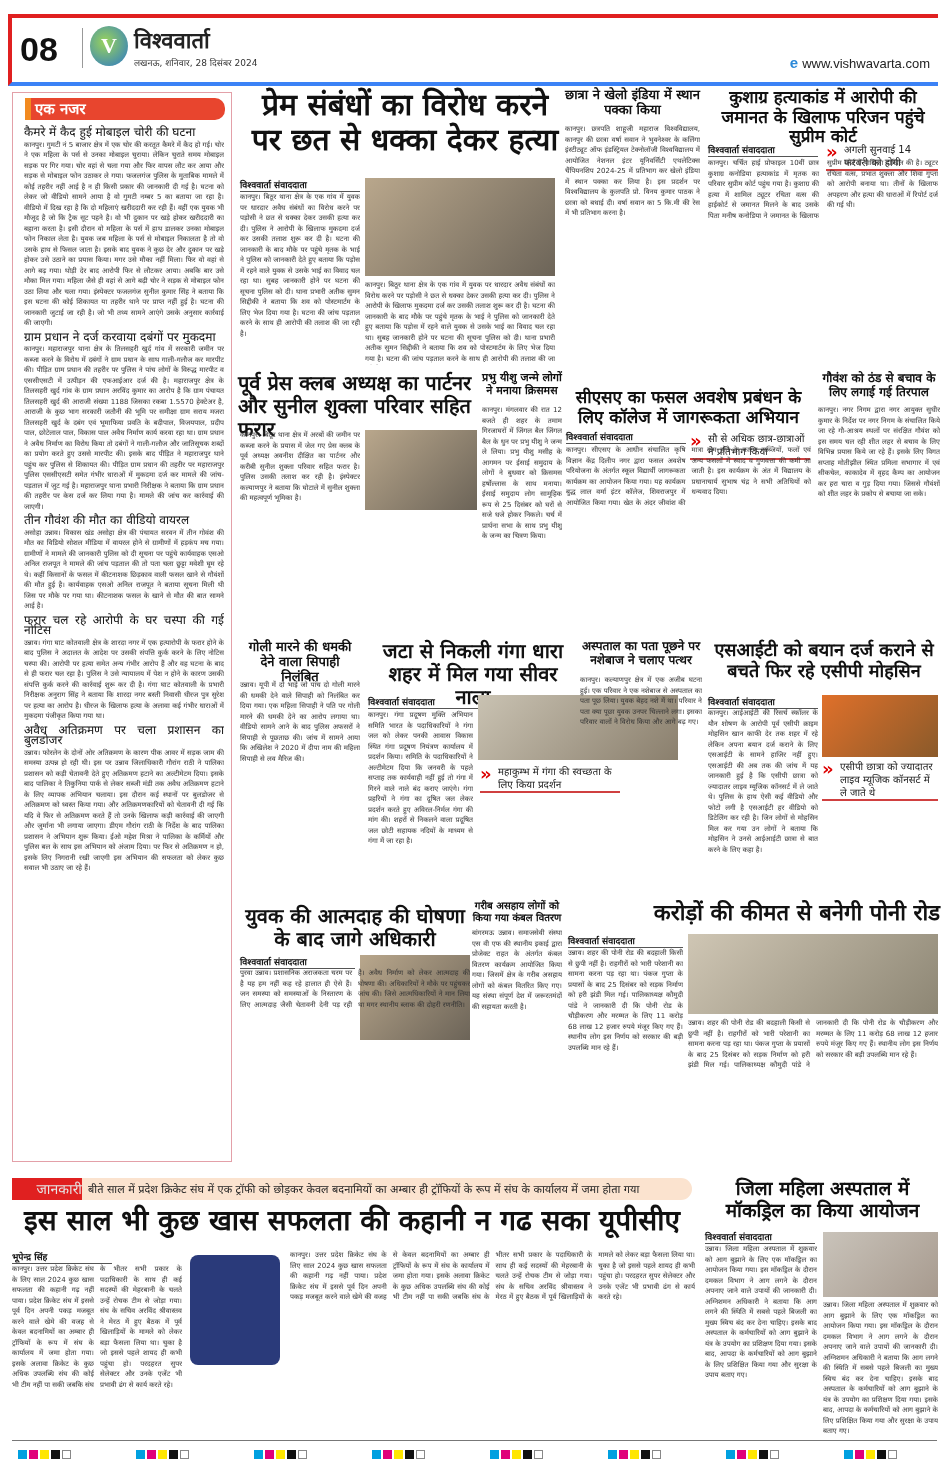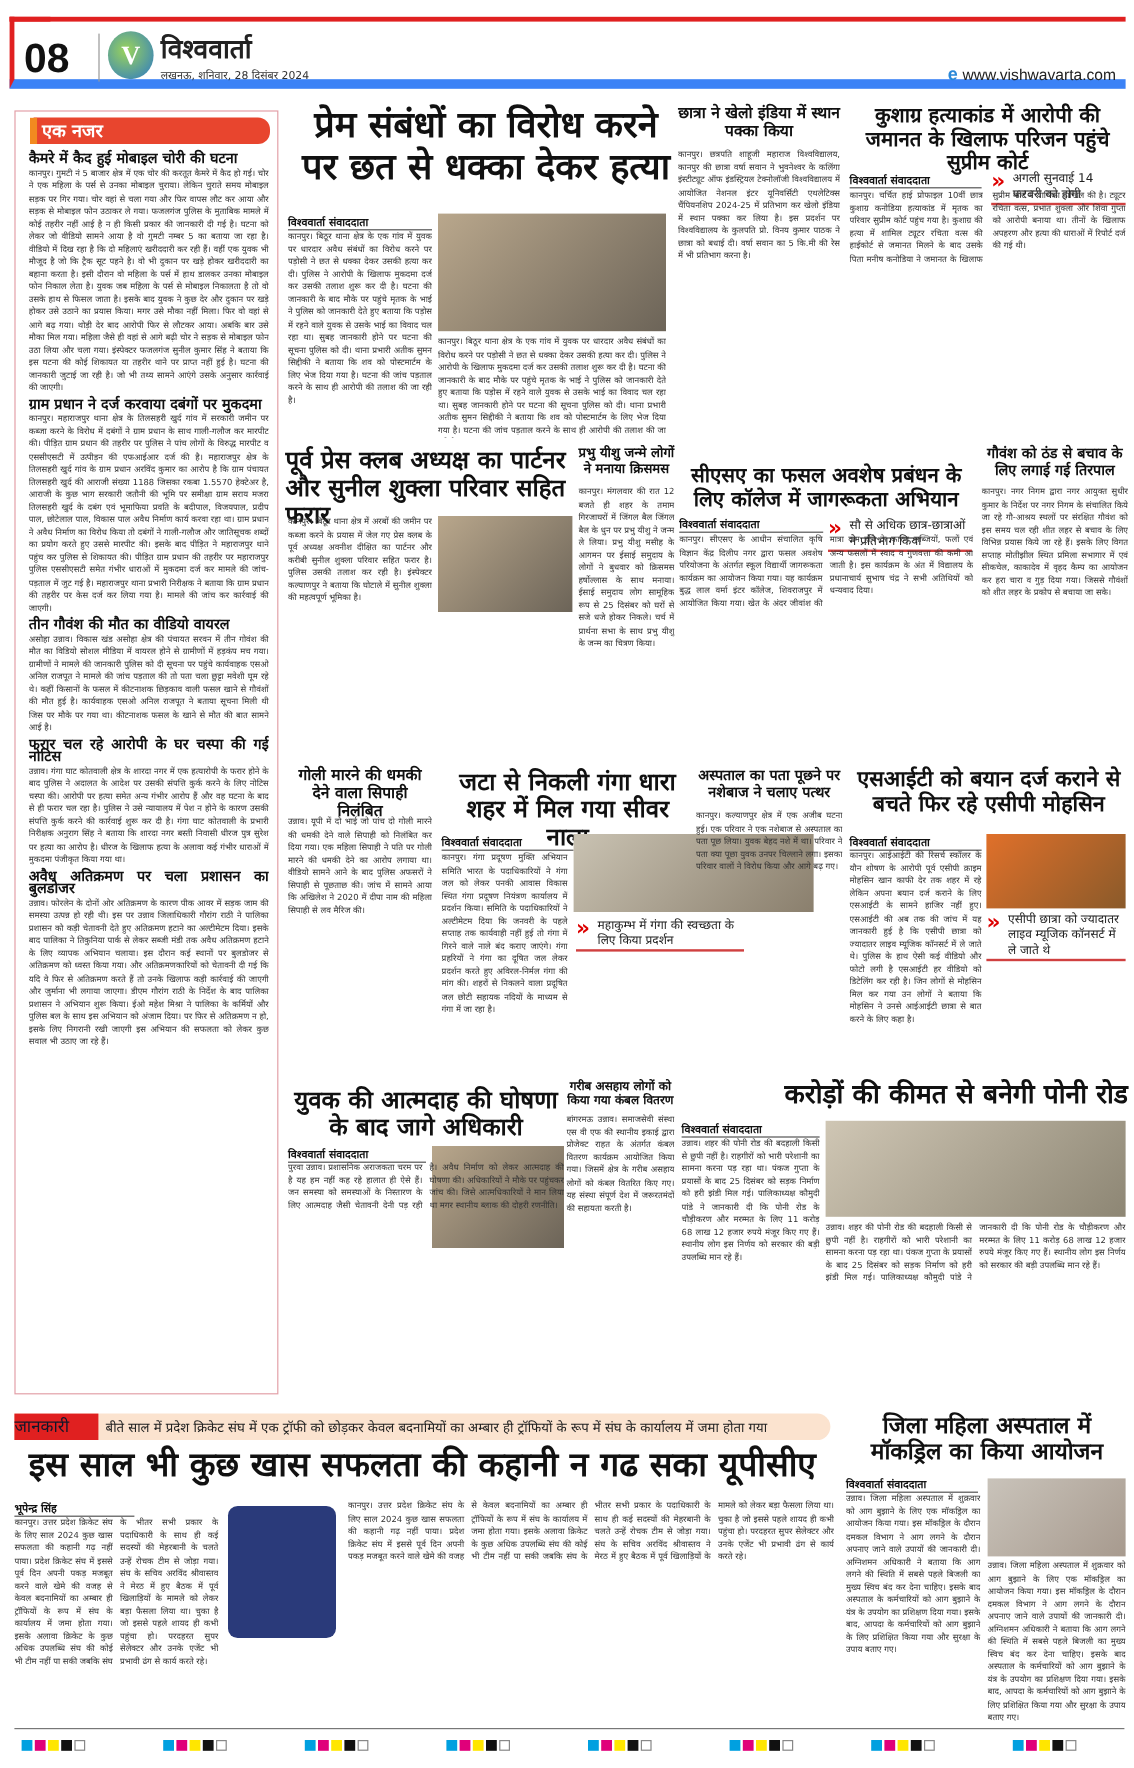--- a/index.html
+++ b/index.html
@@ -1,37 +1,37 @@
 <!DOCTYPE html>
 <html><head>
 <meta charset="utf-8">
 <style>
 *{box-sizing:border-box;margin:0;padding:0}
 body{width:945px;height:1473px;background:#fff;font-family:"DejaVu Sans",sans-serif;color:#222;position:relative;overflow:hidden}
-.mast{position:absolute;left:8px;top:14px;width:930px;height:60px;border-top:4px solid #e02020;border-left:4px solid #e02020;border-bottom:8px solid #3b82f6}
+.mast{position:absolute;left:8px;top:14px;width:930px;height:72px;border-top:4px solid #e02020;border-left:4px solid #e02020;border-bottom:4px solid #3b82f6}
 .mast .redtab{position:absolute;left:-4px;top:-4px;width:34px;height:4px;background:#e02020}
 .pgno{position:absolute;left:8px;top:12px;font-family:"Liberation Sans",sans-serif;font-size:34px;font-weight:bold;color:#111}
 .sep{position:absolute;left:70px;top:10px;width:1px;height:40px;background:#999}
 .logo{position:absolute;left:78px;top:8px;width:38px;height:40px;border-radius:50%;background:radial-gradient(circle at 40% 40%,#9bd45a,#2a77c8);color:#fff;font-weight:bold;font-size:22px;text-align:center;line-height:40px;font-family:"Liberation Serif",serif}
 .brand{position:absolute;left:122px;top:6px;font-size:22px;font-weight:bold;color:#222}
 .dateline{position:absolute;left:122px;top:38px;font-size:9px;color:#333}
 .section{position:absolute;left:385px;top:10px;font-size:28px;color:#222}
 .site{position:absolute;right:8px;top:36px;font-family:"Liberation Sans",sans-serif;font-size:13px;color:#222}
 .site .e{color:#2a88d8;font-weight:bold;font-size:15px;margin-right:4px}
 .box{position:absolute;border:1px solid #e3a0a8}
 .col{position:absolute;font-size:7px;line-height:10.5px;color:#333;text-align:justify;overflow:hidden}
 .hl{position:absolute;font-weight:bold;color:#111;text-align:center;line-height:1.15}
 .sub{position:absolute;font-size:9px;font-weight:bold;color:#111;border-bottom:1px solid #555}
 .pic{position:absolute;background:linear-gradient(135deg,#b9a78c,#6c6458);}
 .pull{position:absolute;font-size:12px;color:#222;border-bottom:2px solid #d04040;padding-left:18px;line-height:1.3}
 .pull:before{content:"»";position:absolute;left:0;top:-3px;color:#d00;font-size:18px;font-weight:bold}
 .eknazar{position:absolute;left:25px;top:98px;width:200px;height:22px;background:#e8452e;color:#fff;font-size:15px;font-weight:bold;padding-left:4px;border-radius:0 10px 10px 0;border-left:6px solid #f28a20}
-.kh{font-weight:bold;font-size:12px;color:#111;margin:3px 0 2px}
+.kh{font-weight:normal;font-size:12px;color:#111;margin:3px 0 2px}
 .janbar{position:absolute;left:12px;top:1178px;width:680px;height:22px;background:#fbe3cf;border-radius:0 12px 12px 0}
-.jan{position:absolute;left:12px;top:1178px;width:70px;height:22px;background:#e02020;color:#0f172a;font-size:14px;text-align:left;line-height:22px}
+.jan{position:absolute;left:12px;top:1178px;width:70px;height:22px;background:#e02020;color:#e5e5e5;font-size:14px;text-align:right;line-height:22px}
 .jantext{position:absolute;left:88px;top:1181px;font-size:12px;color:#222}
 .cmyk{position:absolute;top:1450px;display:flex;gap:2px}
 .cmyk span{width:9px;height:9px;display:block}
 .rule{position:absolute;left:12px;top:1440px;width:925px;height:1px;background:#777}
 </style>
 </head>
 <body>
 
 <div class="mast">
   <div class="redtab"></div>

